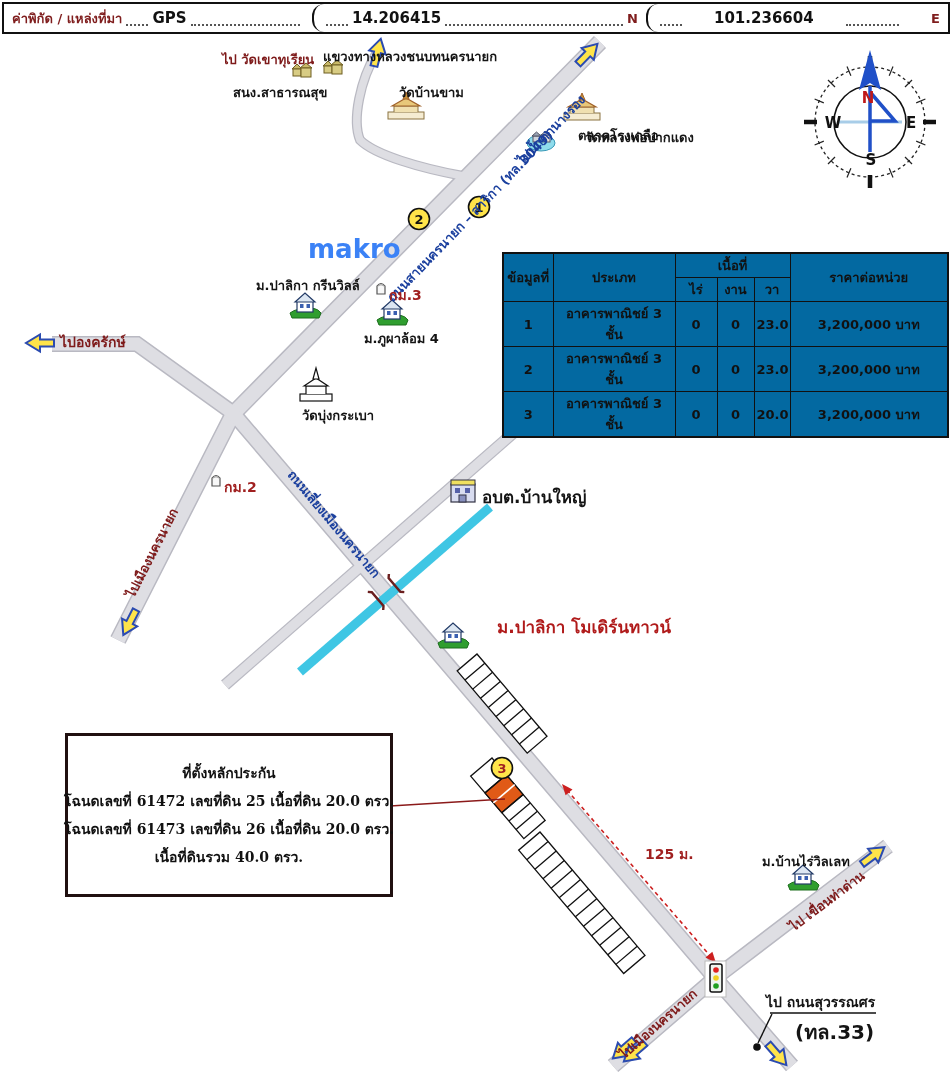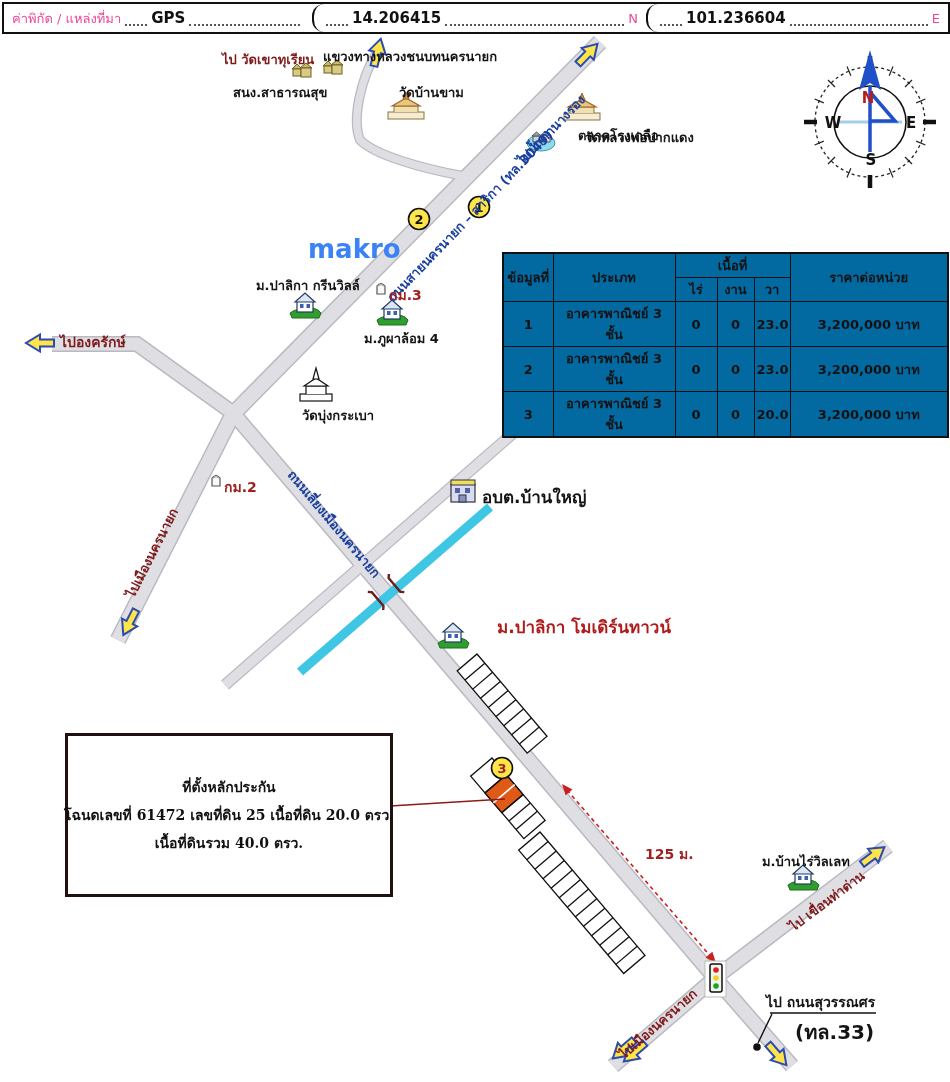--- a/index.html
+++ b/index.html
@@ -3,22 +3,22 @@
 <meta charset="utf-8">
 <style>
   html,body{margin:0;padding:0;background:#fff;}
   #sheet{position:relative;width:950px;height:1082px;background:#fff;overflow:hidden;
          font-family:"DejaVu Sans",sans-serif;}
   
   #gpsbar{position:absolute;left:2px;top:2px;width:944px;height:28px;border:2px solid #111;
           display:flex;align-items:stretch;}
   .gcell{display:flex;align-items:center;padding:0 8px;box-sizing:border-box;}
   .gcell+.gcell{border-left:2px solid #111;border-radius:12px;}
-  .gc1{width:308px;} .gc2{width:334px;} .gc3{flex:1;}
-  .glabel{font-weight:normal;font-size:13px;color:#ec4899;white-space:nowrap;}
+  .gc1{width:308px;} .gc2{width:334px;} .gc3{flex:1;gap:28px;}
+  .glabel{font-weight:bold;font-size:13px;color:#7f1d1d;white-space:nowrap;}
   .gval{font-weight:bold;font-size:15px;color:#111;white-space:nowrap;}
   .dots{flex:1;border-bottom:2px dotted #555;height:1px;align-self:flex-end;margin:0 4px 6px 4px;}
   .dots.short{max-width:22px;}
   
   .lbl{position:absolute;font-weight:bold;font-size:13px;color:#141414;white-space:nowrap;z-index:4;}
   .red{color:#7e1a1a;}
   .blue{color:#1a3f9e;}
   .big{font-size:17px;}
   .rot{transform:translate(-50%,-50%) rotate(var(--r));}
   #makro{position:absolute;left:308px;top:234px;font-size:26px;font-weight:bold;
@@ -321,16 +321,17 @@
       <td>0</td>
       <td>20.0</td>
       <td>3,200,000 บาท</td>
     </tr>
   </tbody>
     </table>
 
   <div id="gbox">
     <div>ที่ตั้งหลักประกัน</div>
     <div>โฉนดเลขที่ 61472 เลขที่ดิน 25 เนื้อที่ดิน 20.0 ตรว.</div>
+    <div>โฉนดเลขที่ 61473 เลขที่ดิน 26 เนื้อที่ดิน 20.0 ตรว.</div>
     <div>เนื้อที่ดินรวม 40.0 ตรว.</div>
   </div>
 
 </div>
 
 </body></html>

